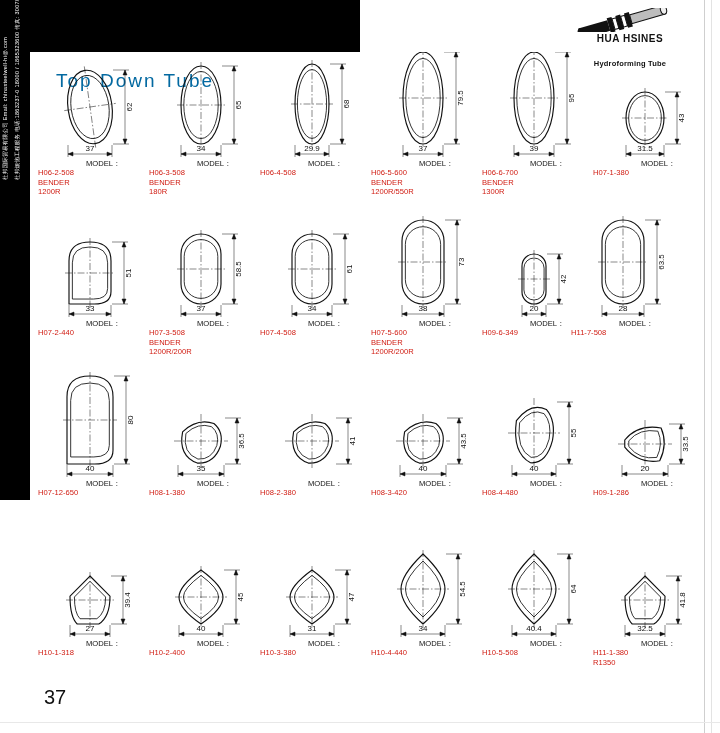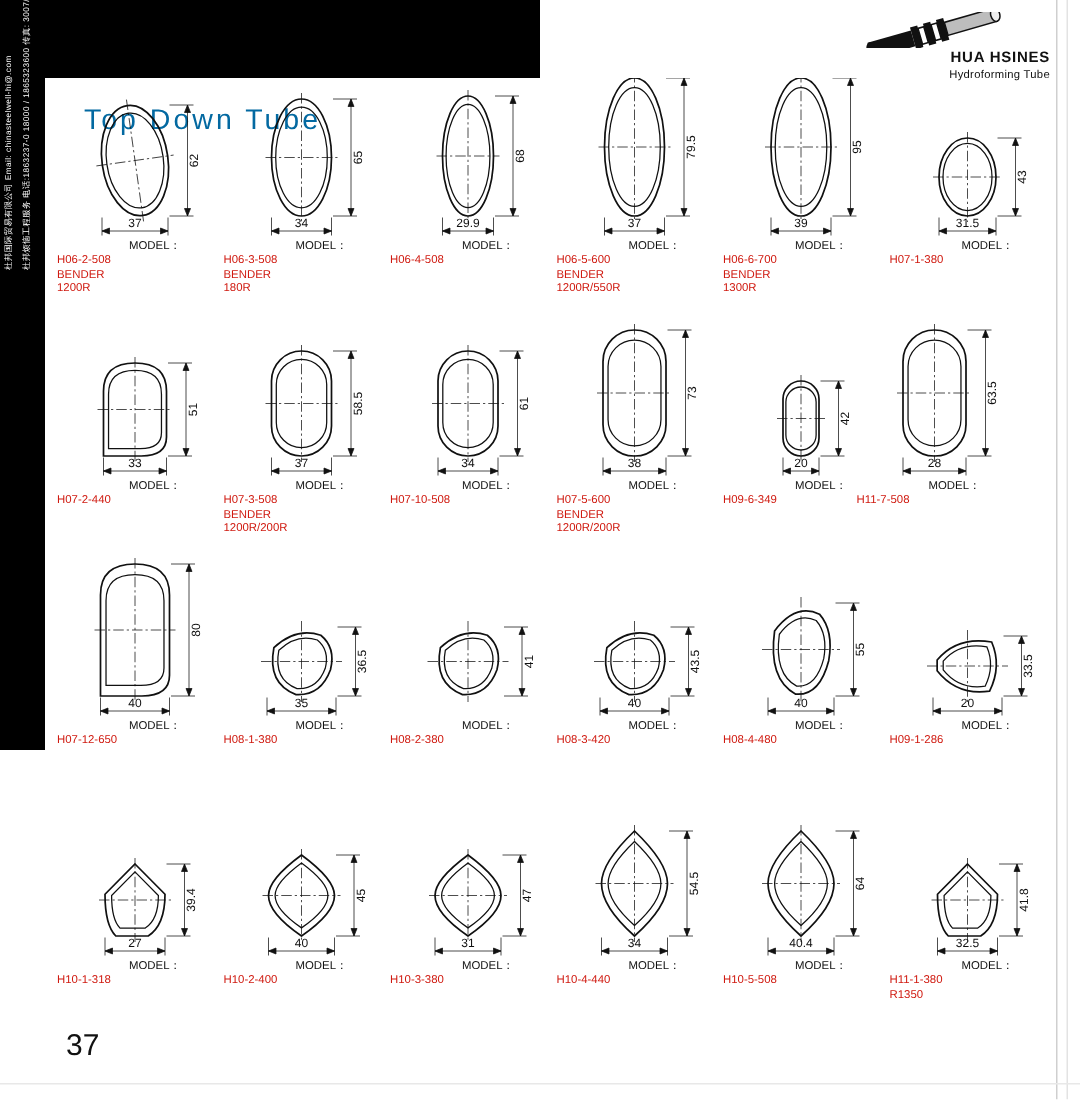--- a/index.html
+++ b/index.html
@@ -59,29 +59,29 @@
     position:absolute;left:704px;top:0;width:1px;height:733px;
     background:#cfcfcf;
   }
   #right-rule2{
     position:absolute;left:711px;top:0;width:1px;height:733px;
     background:#e3e3e3;
   }
   
   #logo{
     position:absolute;left:560px;top:8px;width:140px;height:48px;
-    text-align:right;
+    text-align:center;
   }
   #logo svg{display:block;margin:0 auto;}
   .logo-name{
     font-size:10px;font-weight:bold;letter-spacing:0.5px;color:#111;
     margin-top:1px;
   }
   .logo-sub{
-    font-size:7.5px;color:#111;letter-spacing:0.2px;margin-top:1px;
+    font-size:7.5px;color:#111;letter-spacing:0.2px;margin-top:15px;font-weight:bold;
   }
   
   #grid{
     position:absolute;left:38px;top:52px;width:666px;height:640px;
   }
   .cell{
     position:absolute;width:111px;
   }
   .fig{
     position:relative;width:111px;height:105px;
@@ -435,21 +435,21 @@
       <line x1="32" y1="93" x2="32" y2="106"></line>
       <line x1="72" y1="93" x2="72" y2="106"></line>
       <line x1="32" y1="102" x2="72" y2="102"></line>
       <path d="M 37 100 L 32 102 L 37 104 Z" fill="#111111"></path>
       <path d="M 67 100 L 72 102 L 67 104 Z" fill="#111111"></path>
     </g>
     <text x="92" y="57" font-size="8" fill="#111111" font-family="Liberation Sans, sans-serif" text-anchor="middle" transform="rotate(-90 92 57)">61</text>
     <text x="52" y="99" font-size="8" fill="#111111" font-family="Liberation Sans, sans-serif" text-anchor="middle">34</text>
   </svg>
       </div>
-      <div class="model"><span class="mlabel">MODEL：</span><br><span class="mval">H07-10-508</span></div>
+      <div class="model"><span class="mlabel">MODEL：</span><br><span class="mval">H07-4-508</span></div>
     </div>
     <div class="cell" style="left: 333px; top: 160px;">
       <div class="fig">
   <svg width="111" height="105" viewBox="0 0 111 105">
     <g fill="none" stroke="#111111">
       <g stroke-width="1.15">
               <rect x="31" y="8" width="42" height="84" rx="21" ry="21"></rect>
             </g>
       <g stroke-width="0.85">
               <rect x="34.36" y="14.719999999999999" width="35.28" height="70.56" rx="17.64" ry="17.64"></rect>

